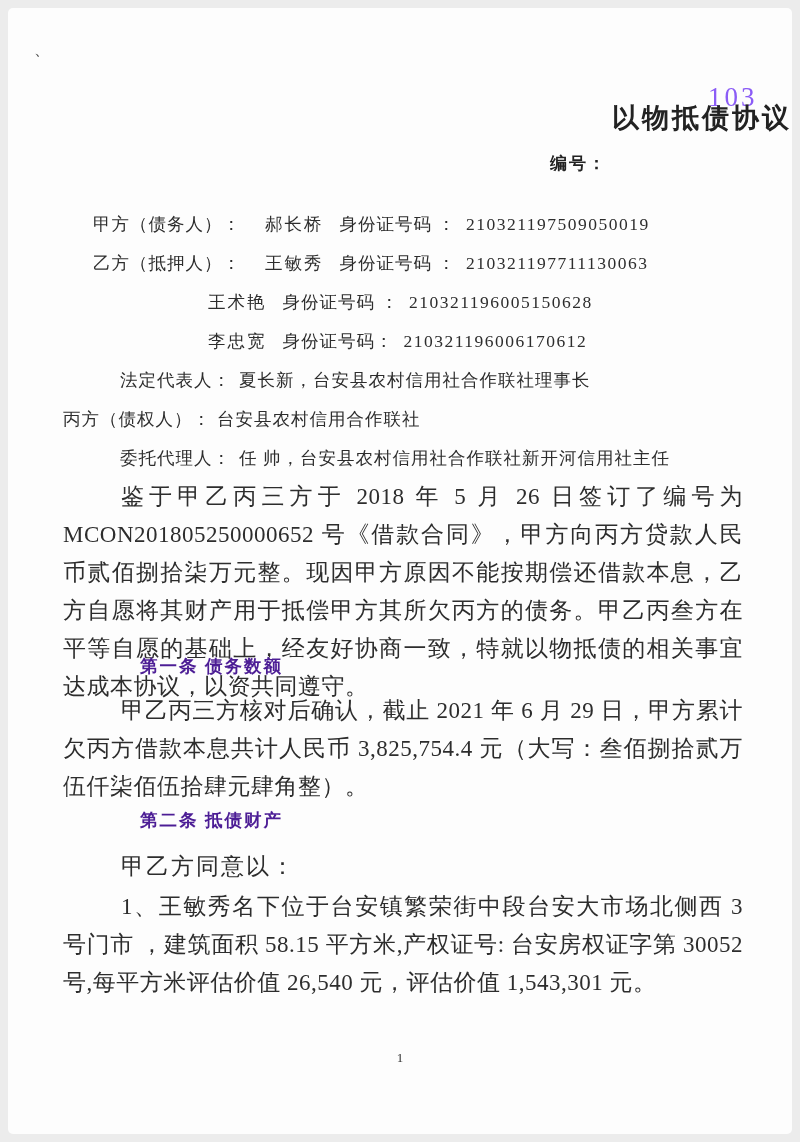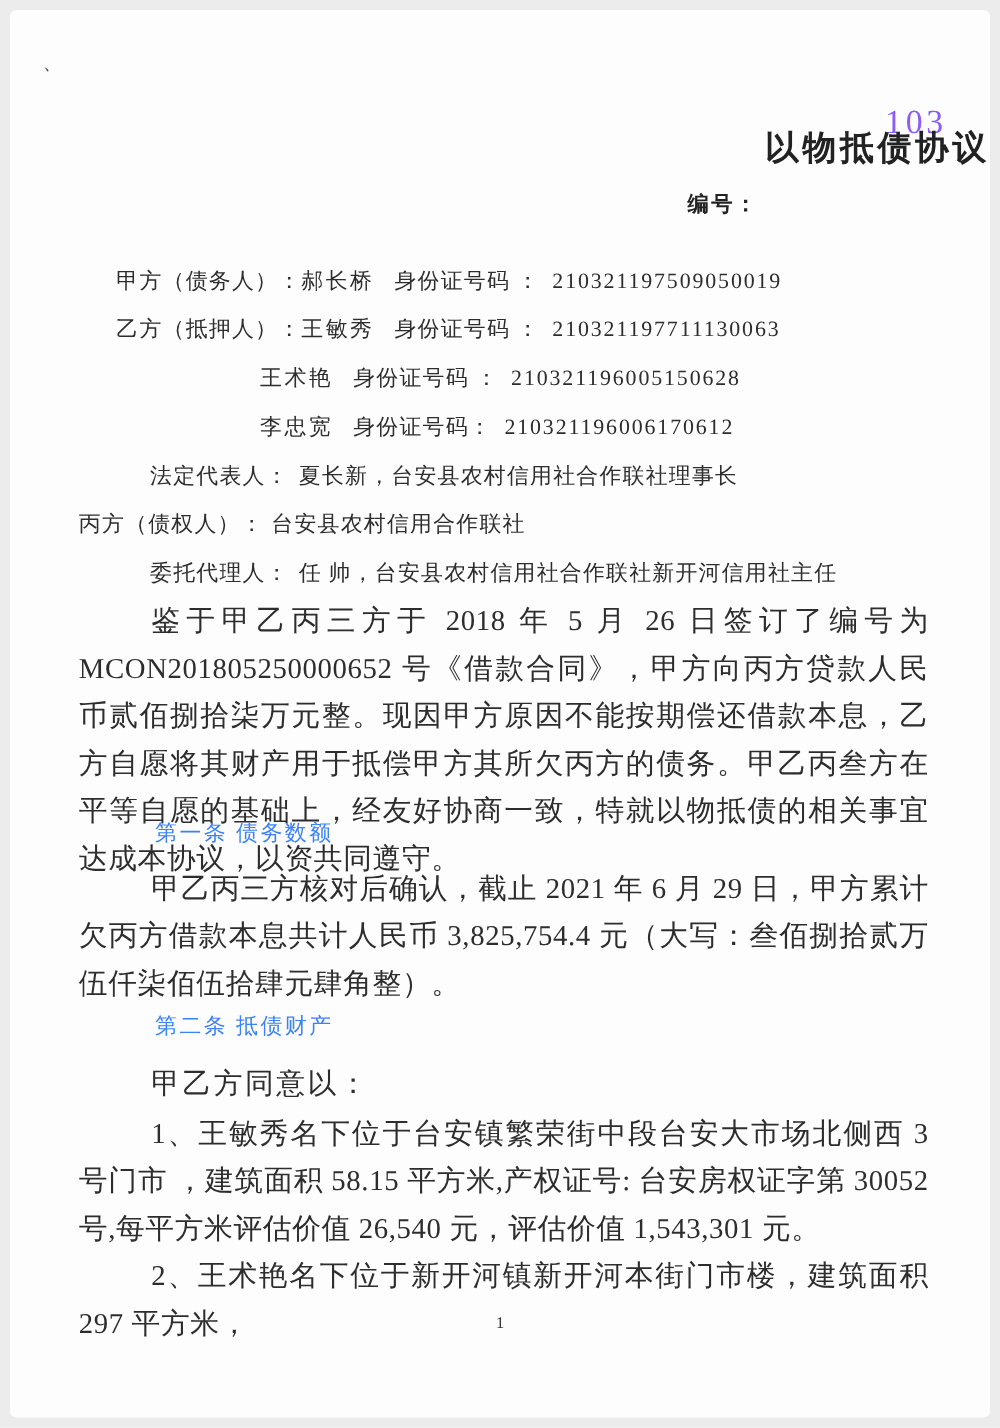--- a/index.html
+++ b/index.html
@@ -68,21 +68,21 @@
     left: 55px;
     top: 197px;
     width: 690px;
     font-size: 17.5px;
   }
   .party-row {
     line-height: 39px;
     white-space: nowrap;
   }
   .party-row .role { padding-left: 30px; letter-spacing: 1px; font-family: Liberation Serif, serif; }
-  .party-row .name { margin-left: 0; letter-spacing: 2px; }
+  .party-row .name { margin-left: 24px; letter-spacing: 2px; }
   .party-row.indented .name { padding-left: 145px; margin-left: 0; }
   .party-row .id-label { margin-left: 16px; letter-spacing: 1px; }
   .party-row .id-number { margin-left: 10px; letter-spacing: 1.5px; margin-top: 15px; }
   .party-row.creditor .role { padding-left: 0; }
   .party-row.creditor .name { margin-left: 6px; letter-spacing: 1px; }
   .party-row .rep-label { padding-left: 57px; letter-spacing: 1px; }
   .party-row .rep-value { margin-left: 8px; letter-spacing: 1px; }
   .para {
     position: absolute;
     left: 55px;
@@ -90,25 +90,25 @@
     font-size: 23px;
     line-height: 38px;
     text-align: justify;
     text-indent: 58px;
     letter-spacing: 0.5px;
     color: #2d2d2d;
   }
   .preamble { top: 470px; }
   .article-heading {
     position: absolute;
-    left: 116px;
+    left: 132px;
     font-size: 17.5px;
-    font-weight: normal;
+    font-weight: bold;
     letter-spacing: 2px;
-    color: #3b82f6;
+    color: #4c1d95;
   }
   .article1-heading { top: 646px; }
   .article1-body { top: 684px; }
   .article2-heading { top: 800px; }
   .article2-intro { top: 840px; letter-spacing: 2px; }
   .property-item-1 { top: 880px; }
   .property-item-2 { top: 994px; }
   .footer-page-number {
     position: absolute;
     left: 0;
@@ -162,18 +162,17 @@
     <div class="article-heading article1-heading">第一条 债务数额</div>
 
     <div class="para article1-body">甲乙丙三方核对后确认，截止 2021 年 6 月 29 日，甲方累计欠丙方借款本息共计人民币 3,825,754.4 元（大写：叁佰捌拾贰万伍仟柒佰伍拾肆元肆角整）。</div>
 
     <div class="article-heading article2-heading">第二条 抵债财产</div>
 
     <div class="para article2-intro">甲乙方同意以：</div>
 
     <div class="para property-item-1">1、王敏秀名下位于台安镇繁荣街中段台安大市场北侧西 3 号门市 ，建筑面积 58.15 平方米,产权证号: 台安房权证字第 30052 号,每平方米评估价值 26,540 元，评估价值 1,543,301 元。</div>
 
-    <div class="para property-item-2">2、王术艳名下位于新开河镇新开河本街门市楼，建筑面积 297 平方米，</div>
 
     <div class="footer-page-number">1</div>
 
   </div>
 </div>
 
 </body></html>

